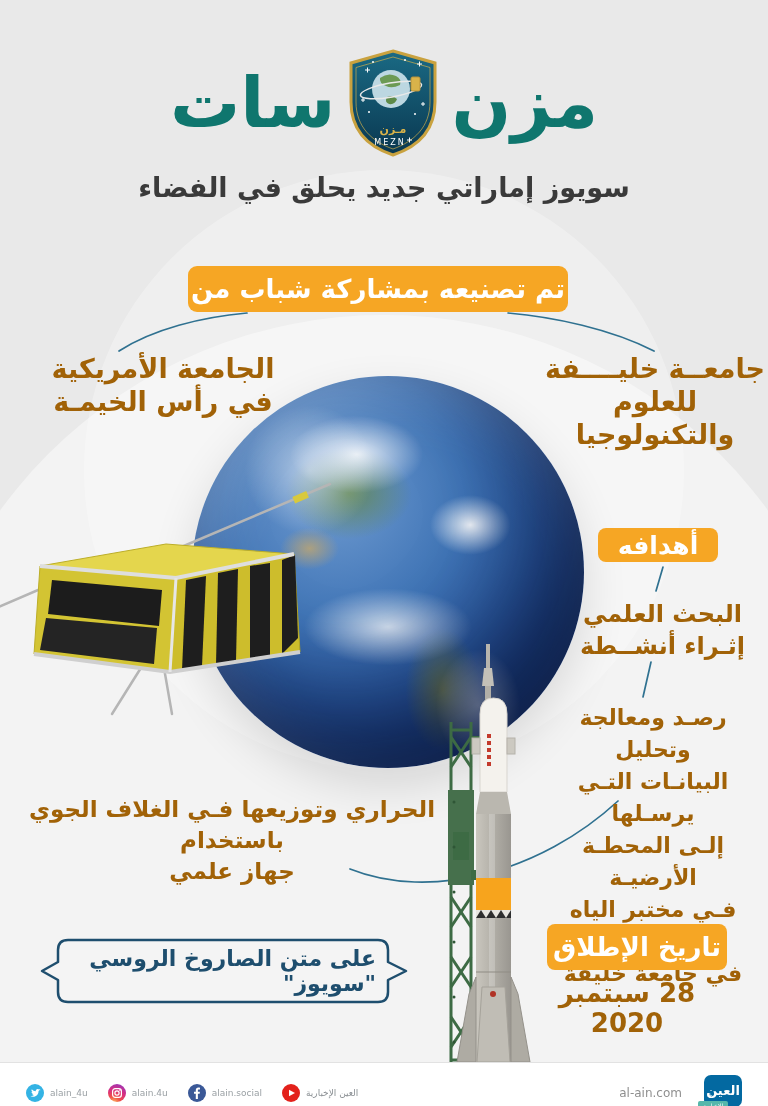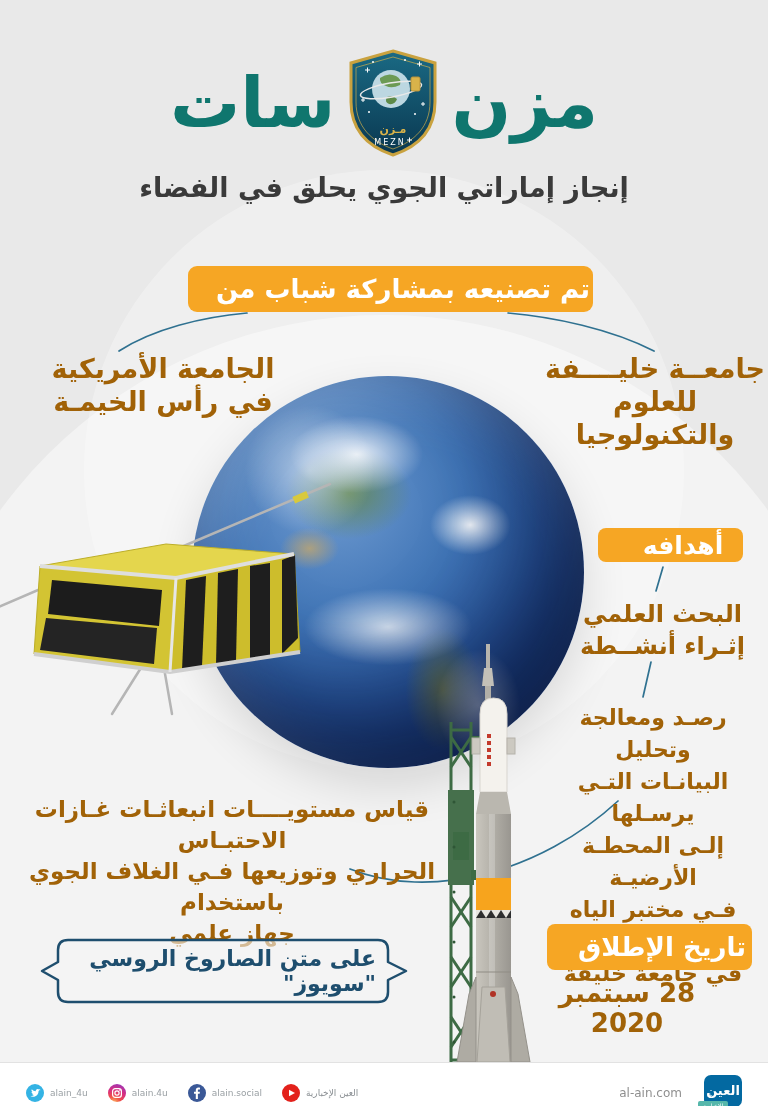--- a/index.html
+++ b/index.html
@@ -12,21 +12,21 @@
   
   .ring{position:absolute;border-radius:50%;pointer-events:none;}
   .ring-a{left:-91px;top:315px;width:950px;height:950px;background:rgba(255,255,255,.45);}
   .ring-b{left:84px;top:170px;width:600px;height:600px;background:rgba(255,255,255,.30);}
   
   .title-row{left:0;top:48px;width:768px;display:flex;justify-content:center;align-items:center;gap:12px;z-index:5;}
   .title-word{font-size:70px;font-weight:bold;color:#0f766e;line-height:1;letter-spacing:-1px;}
   .subtitle{left:0;top:172px;width:768px;text-align:center;font-size:27px;font-weight:bold;color:#3a3a3a;z-index:5;}
   
   .orange-box{background:#f6a624;color:#fff;font-weight:bold;border-radius:9px;
-    display:flex;align-items:center;justify-content:center;z-index:5;padding-left:25px;}
+    display:flex;align-items:center;justify-content:center;z-index:5;}
   .banner{left:188px;top:266px;width:380px;height:46px;font-size:26px;}
   .objectives-label{left:598px;top:528px;width:120px;height:34px;font-size:25px;border-radius:8px;}
   .launch-label{left:547px;top:924px;width:180px;height:46px;font-size:26px;border-radius:8px;}
   
   .tblock{color:#a16207;font-weight:bold;text-align:center;z-index:5;}
   .uni-left{left:18px;top:352px;width:290px;font-size:27px;line-height:33px;}
   .uni-right{left:545px;top:352px;width:220px;font-size:27px;line-height:33px;}
   .obj1{left:560px;top:598px;width:205px;font-size:24px;line-height:32px;}
   .obj2{left:540px;top:702px;width:226px;font-size:22px;line-height:32px;}
   .mission{left:20px;top:794px;width:424px;font-size:23px;line-height:31px;}
@@ -110,21 +110,21 @@
       <circle cx="26" cy="14" r="1" fill="#fff"></circle>
         <circle cx="58" cy="12" r="1" fill="#fff"></circle>
       <circle cx="22" cy="64" r="1" fill="#fff"></circle>
         <circle cx="68" cy="66" r="1" fill="#fff"></circle>
       <text x="46" y="85" text-anchor="middle" font-size="11" font-weight="bold" fill="#d9b34a" font-family="DejaVu Sans">مـزن</text>
       <text x="43" y="97" text-anchor="middle" font-size="8" letter-spacing="2" fill="#ffffff" font-family="DejaVu Sans">MEZN</text>
       <path d="M60 92 h5 M62.5 89.5 v5" stroke="#fff" stroke-width="1"></path>
     </svg>
     <span class="title-word">سات</span>
   </div>
-  <div class="abs subtitle">إنجاز إماراتي الجوي يحلق في الفضاء</div>
+  <div class="abs subtitle">سويوز إماراتي جديد يحلق في الفضاء</div>
 
   <div class="abs orange-box banner">تم تصنيعه بمشاركة شباب من</div>
   <div class="abs tblock uni-left">
     <div>الجامعة الأمريكية</div>
     <div>في رأس الخيمـة</div>
   </div>
   <div class="abs tblock uni-right">
     <div>جامعــة خليــــفة</div>
     <div>للعلوم والتكنولوجيا</div>
   </div>
@@ -160,21 +160,20 @@
   </div>
   <div class="abs tblock obj2">
     <div>رصـد ومعالجة وتحليل</div>
     <div>البيانـات التـي يرسـلها</div>
     <div>إلـى المحطـة الأرضيـة</div>
     <div>فـي مختبر الياه سات</div>
     <div>في جامعة خليفة</div>
   </div>
 
   <div class="abs tblock mission">
-    <div>قياس مستويــــات انبعاثـات غـازات الاحتبـاس</div>
     <div>الحراري وتوزيعها فـي الغلاف الجوي باستخدام</div>
     <div>جهاز علمي</div>
   </div>
 
   <div class="abs bubble-wrap">
     <svg width="390" height="78" viewBox="0 0 390 78">
       <path d="M 38 8 H 348 Q 358 8 358 18 V 30 L 376 39 L 358 48 V 60 Q 358 70 348 70 H 38 Q 28 70 28 60 V 48 L 12 39 L 28 30 V 18 Q 28 8 38 8 Z" fill="rgba(245,245,245,.6)" stroke="#1e4e6e" stroke-width="2.5" stroke-linejoin="round"></path>
     </svg>
     <div class="bubble-text">على متن الصاروخ الروسي "سويوز"</div>
   </div>

